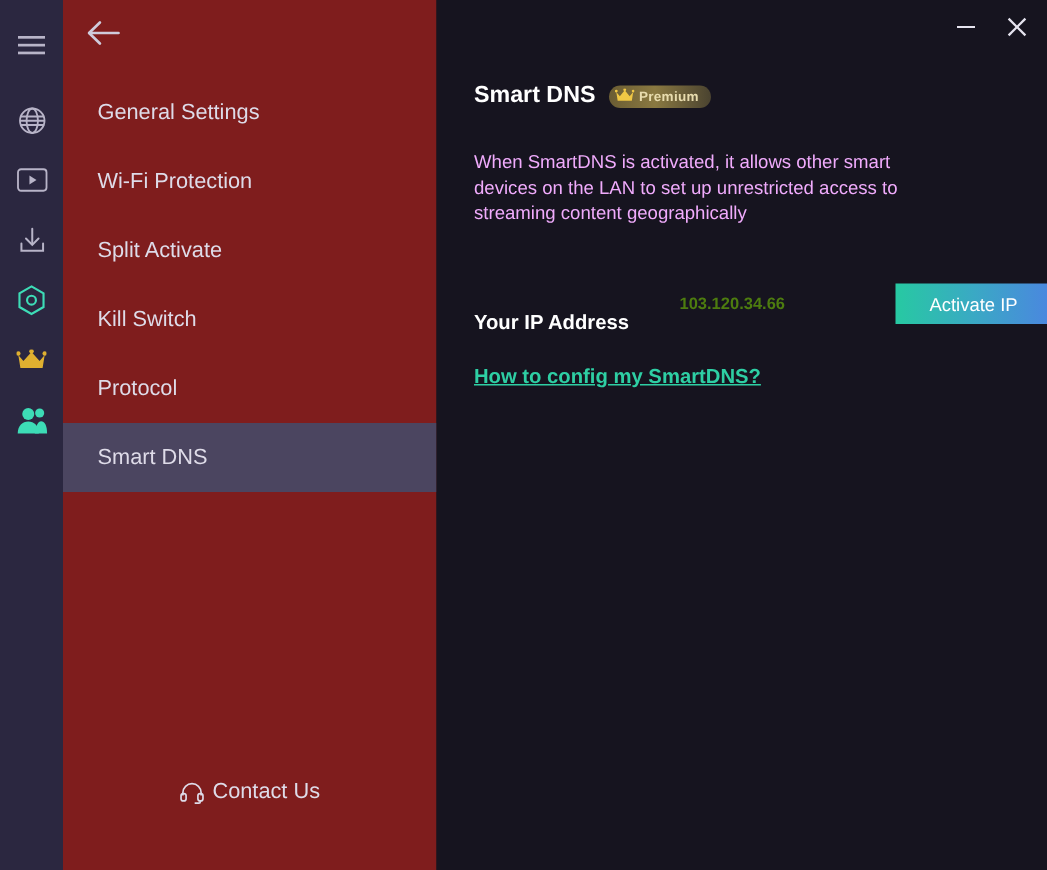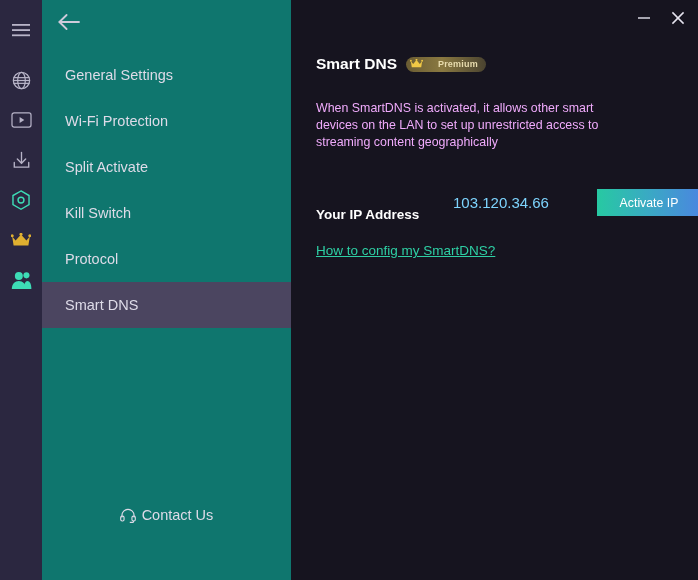--- a/index.html
+++ b/index.html
@@ -41,21 +41,21 @@
   .rail-icon svg { display: block; }
   .rail-icon.hamburger { margin-top: 10px; }
   .rail-icon.active-teal { color: #3ddcb6; }
   .rail-icon.crown { color: #e0b030; }
 
   
   .menu-panel {
     width: 249px;
     flex: 0 0 249px;
     height: 580px;
-    background: #0f766e;
+    background: #7f1d1d;
     position: relative;
   }
   .topbar-back {
     height: 44px;
     display: flex;
     align-items: center;
     padding-left: 12px;
     box-sizing: border-box;
   }
   .back-arrow {
@@ -80,21 +80,21 @@
     font-size: 14.5px;
     cursor: pointer;
   }
   .menu-item.selected {
     background: #4b4560;
   }
   .contact-us {
     position: absolute;
     left: 0;
     right: 0;
-    bottom: 57px;
+    bottom: 44px;
     display: flex;
     align-items: center;
     justify-content: center;
     gap: 6px;
     color: #dedbe8;
     font-size: 14.5px;
     cursor: pointer;
   }
   .contact-icon {
     display: flex;
@@ -135,21 +135,21 @@
     gap: 9px;
   }
   .panel-title {
     color: #ffffff;
     font-size: 15.5px;
     font-weight: bold;
   }
   .premium-badge {
     display: inline-flex;
     align-items: center;
-    gap: 15px;
+    gap: 3px;
     height: 15px;
     padding: 0 8px 0 4px;
     border-radius: 8px;
     background: linear-gradient(90deg, #6a5c33 0%, #8a7941 45%, #4a4330 100%);
   }
   .premium-badge .ptext {
     color: #e8dcae;
     font-size: 9px;
     font-weight: bold;
     letter-spacing: 0.2px;
@@ -169,44 +169,44 @@
     height: 27px;
   }
   .ip-label {
     color: #ffffff;
     font-size: 13.5px;
     font-weight: bold;
     width: 137px;
     margin-top: 24px;
   }
   .ip-value {
-    color: #7dd3fc;
-    font-size: 15px;
-    font-weight: normal;
+    color: #4d7c0f;
+    font-size: 11px;
+    font-weight: bold;
     width: 144px;
   }
   .activate-btn {
     width: 104px;
     height: 27px;
     display: flex;
     align-items: center;
     justify-content: center;
     background: linear-gradient(90deg, #27c9a2 0%, #3aa9c4 50%, #4b86e0 100%);
     color: #ffffff;
     font-size: 12.3px;
     border: none;
     cursor: pointer;
     font-family: "Liberation Sans", sans-serif;
   }
   .config-link {
     display: inline-block;
     margin-top: 27px;
     color: #2ecfa4;
     font-size: 13.5px;
-    font-weight: normal;
+    font-weight: bold;
     text-decoration: underline;
     cursor: pointer;
   }
 </style>
 </head>
 <body>
 
 <div class="app">
 
   <div class="rail">

